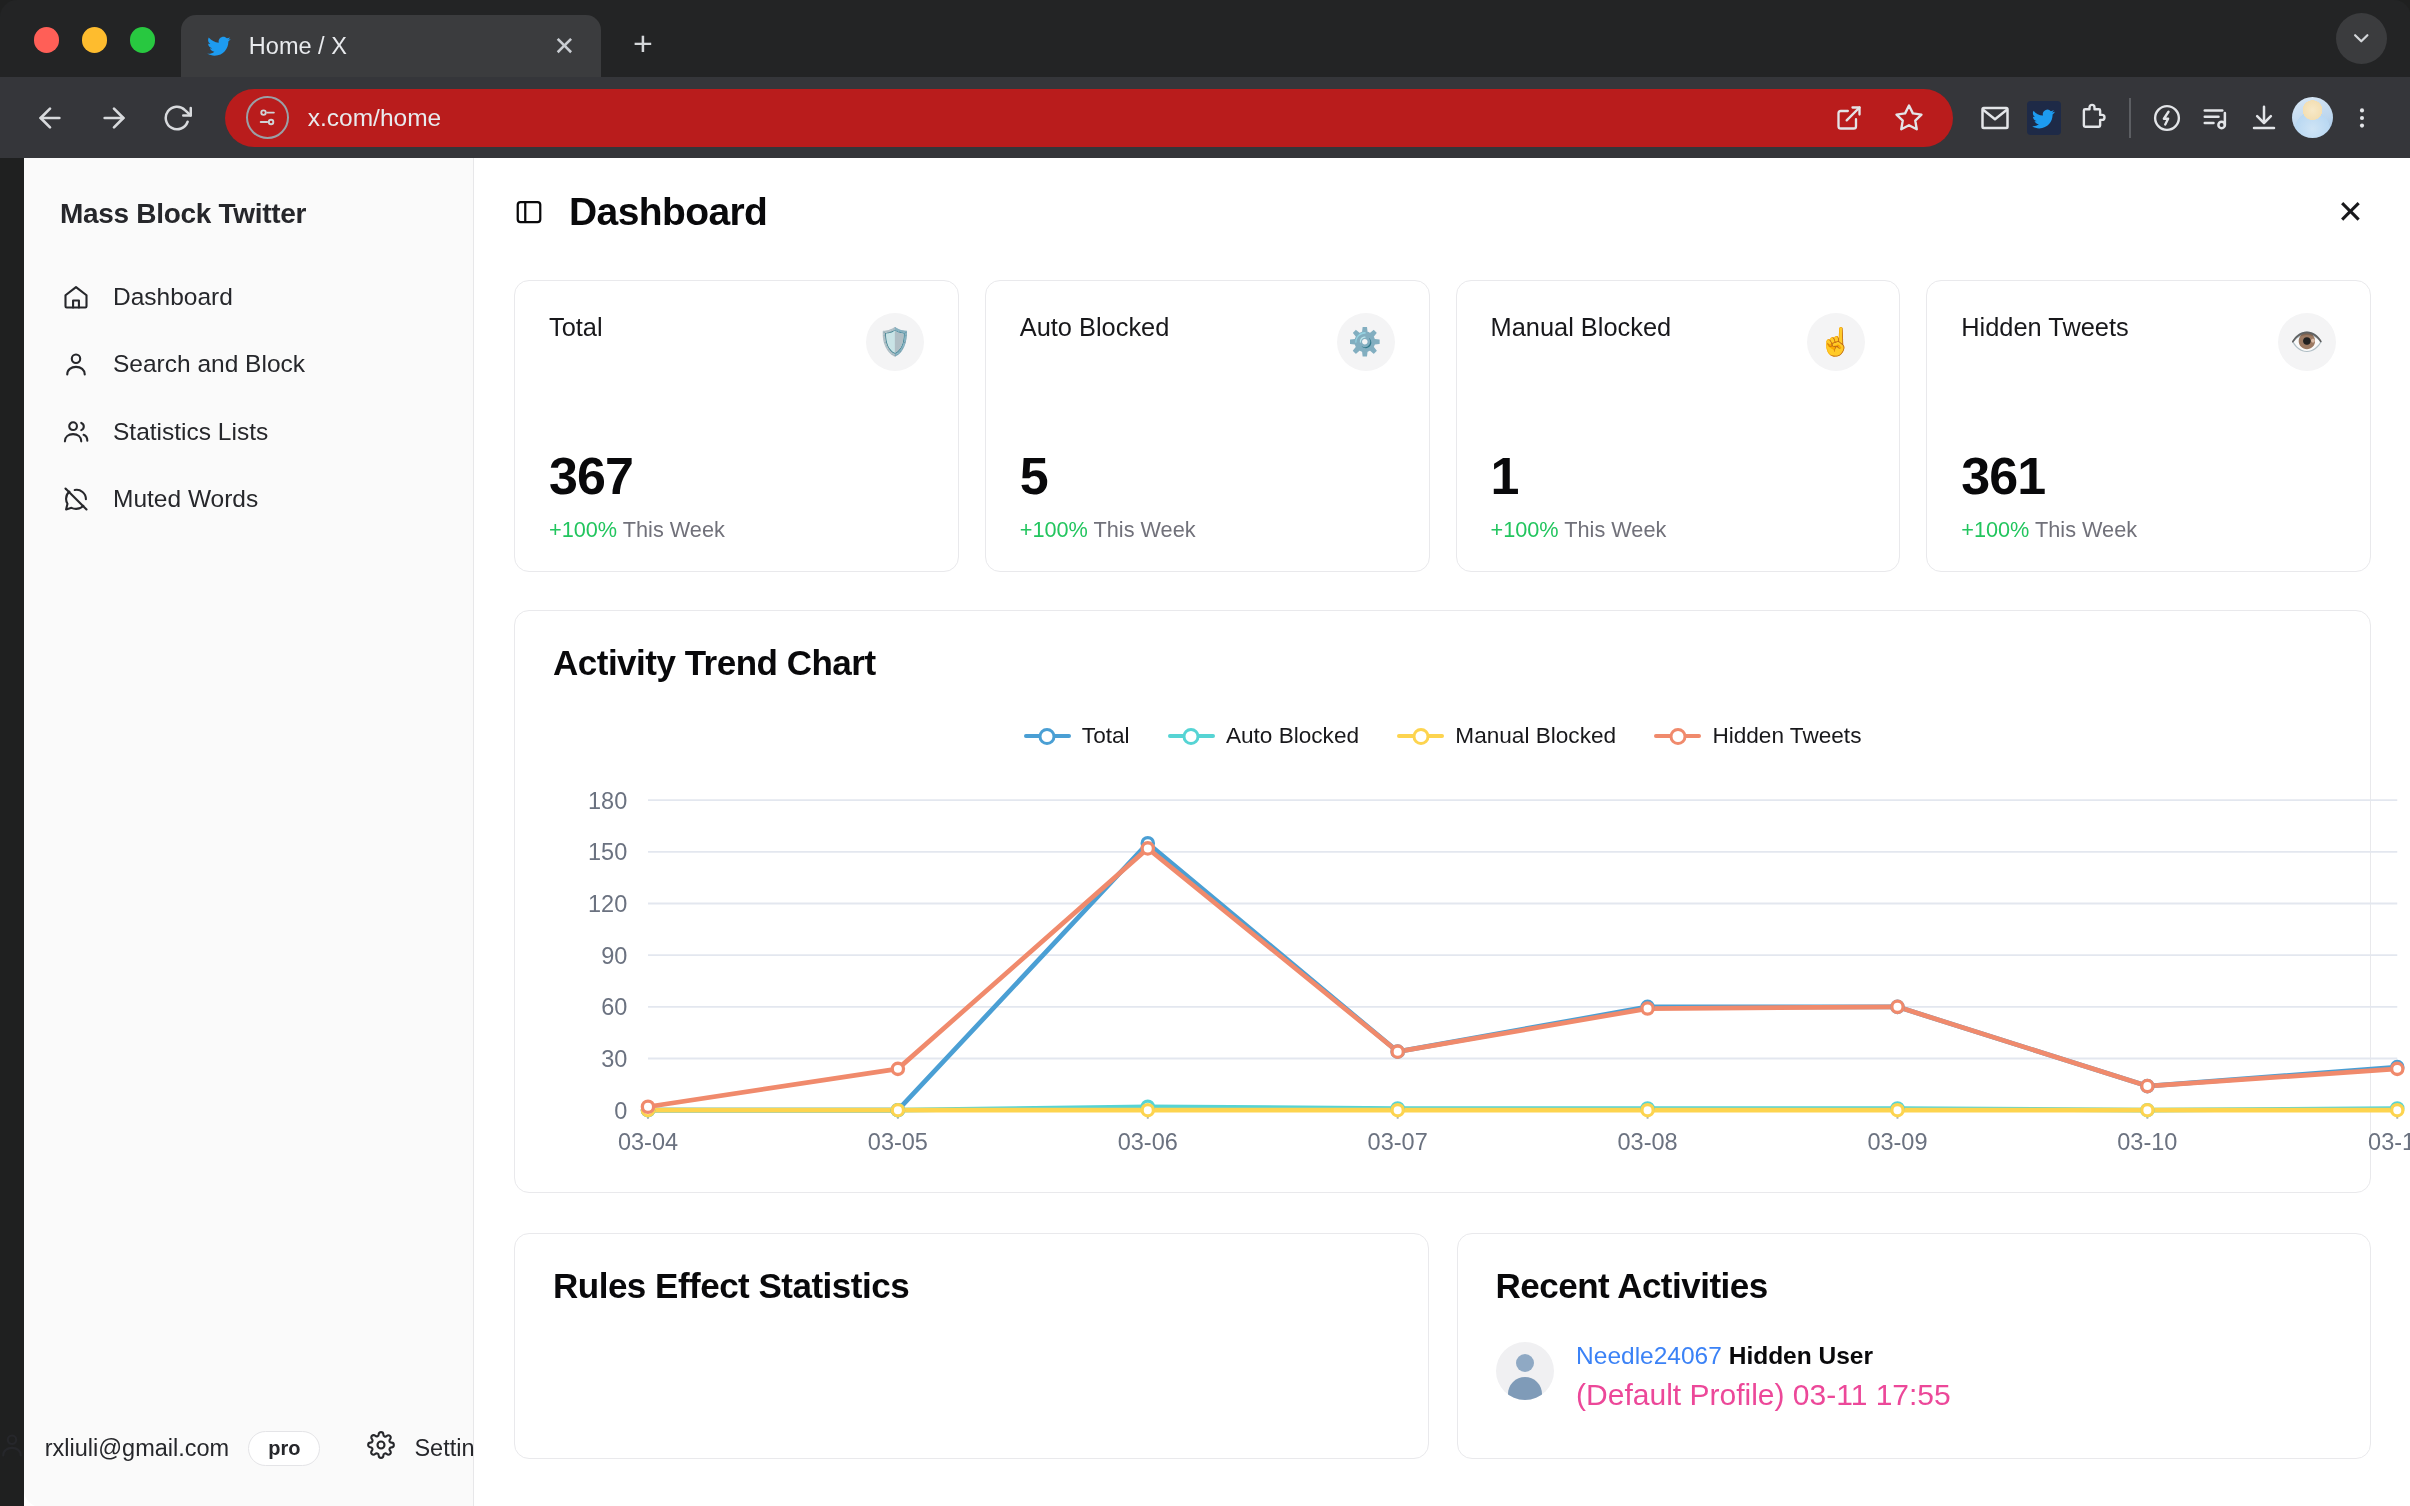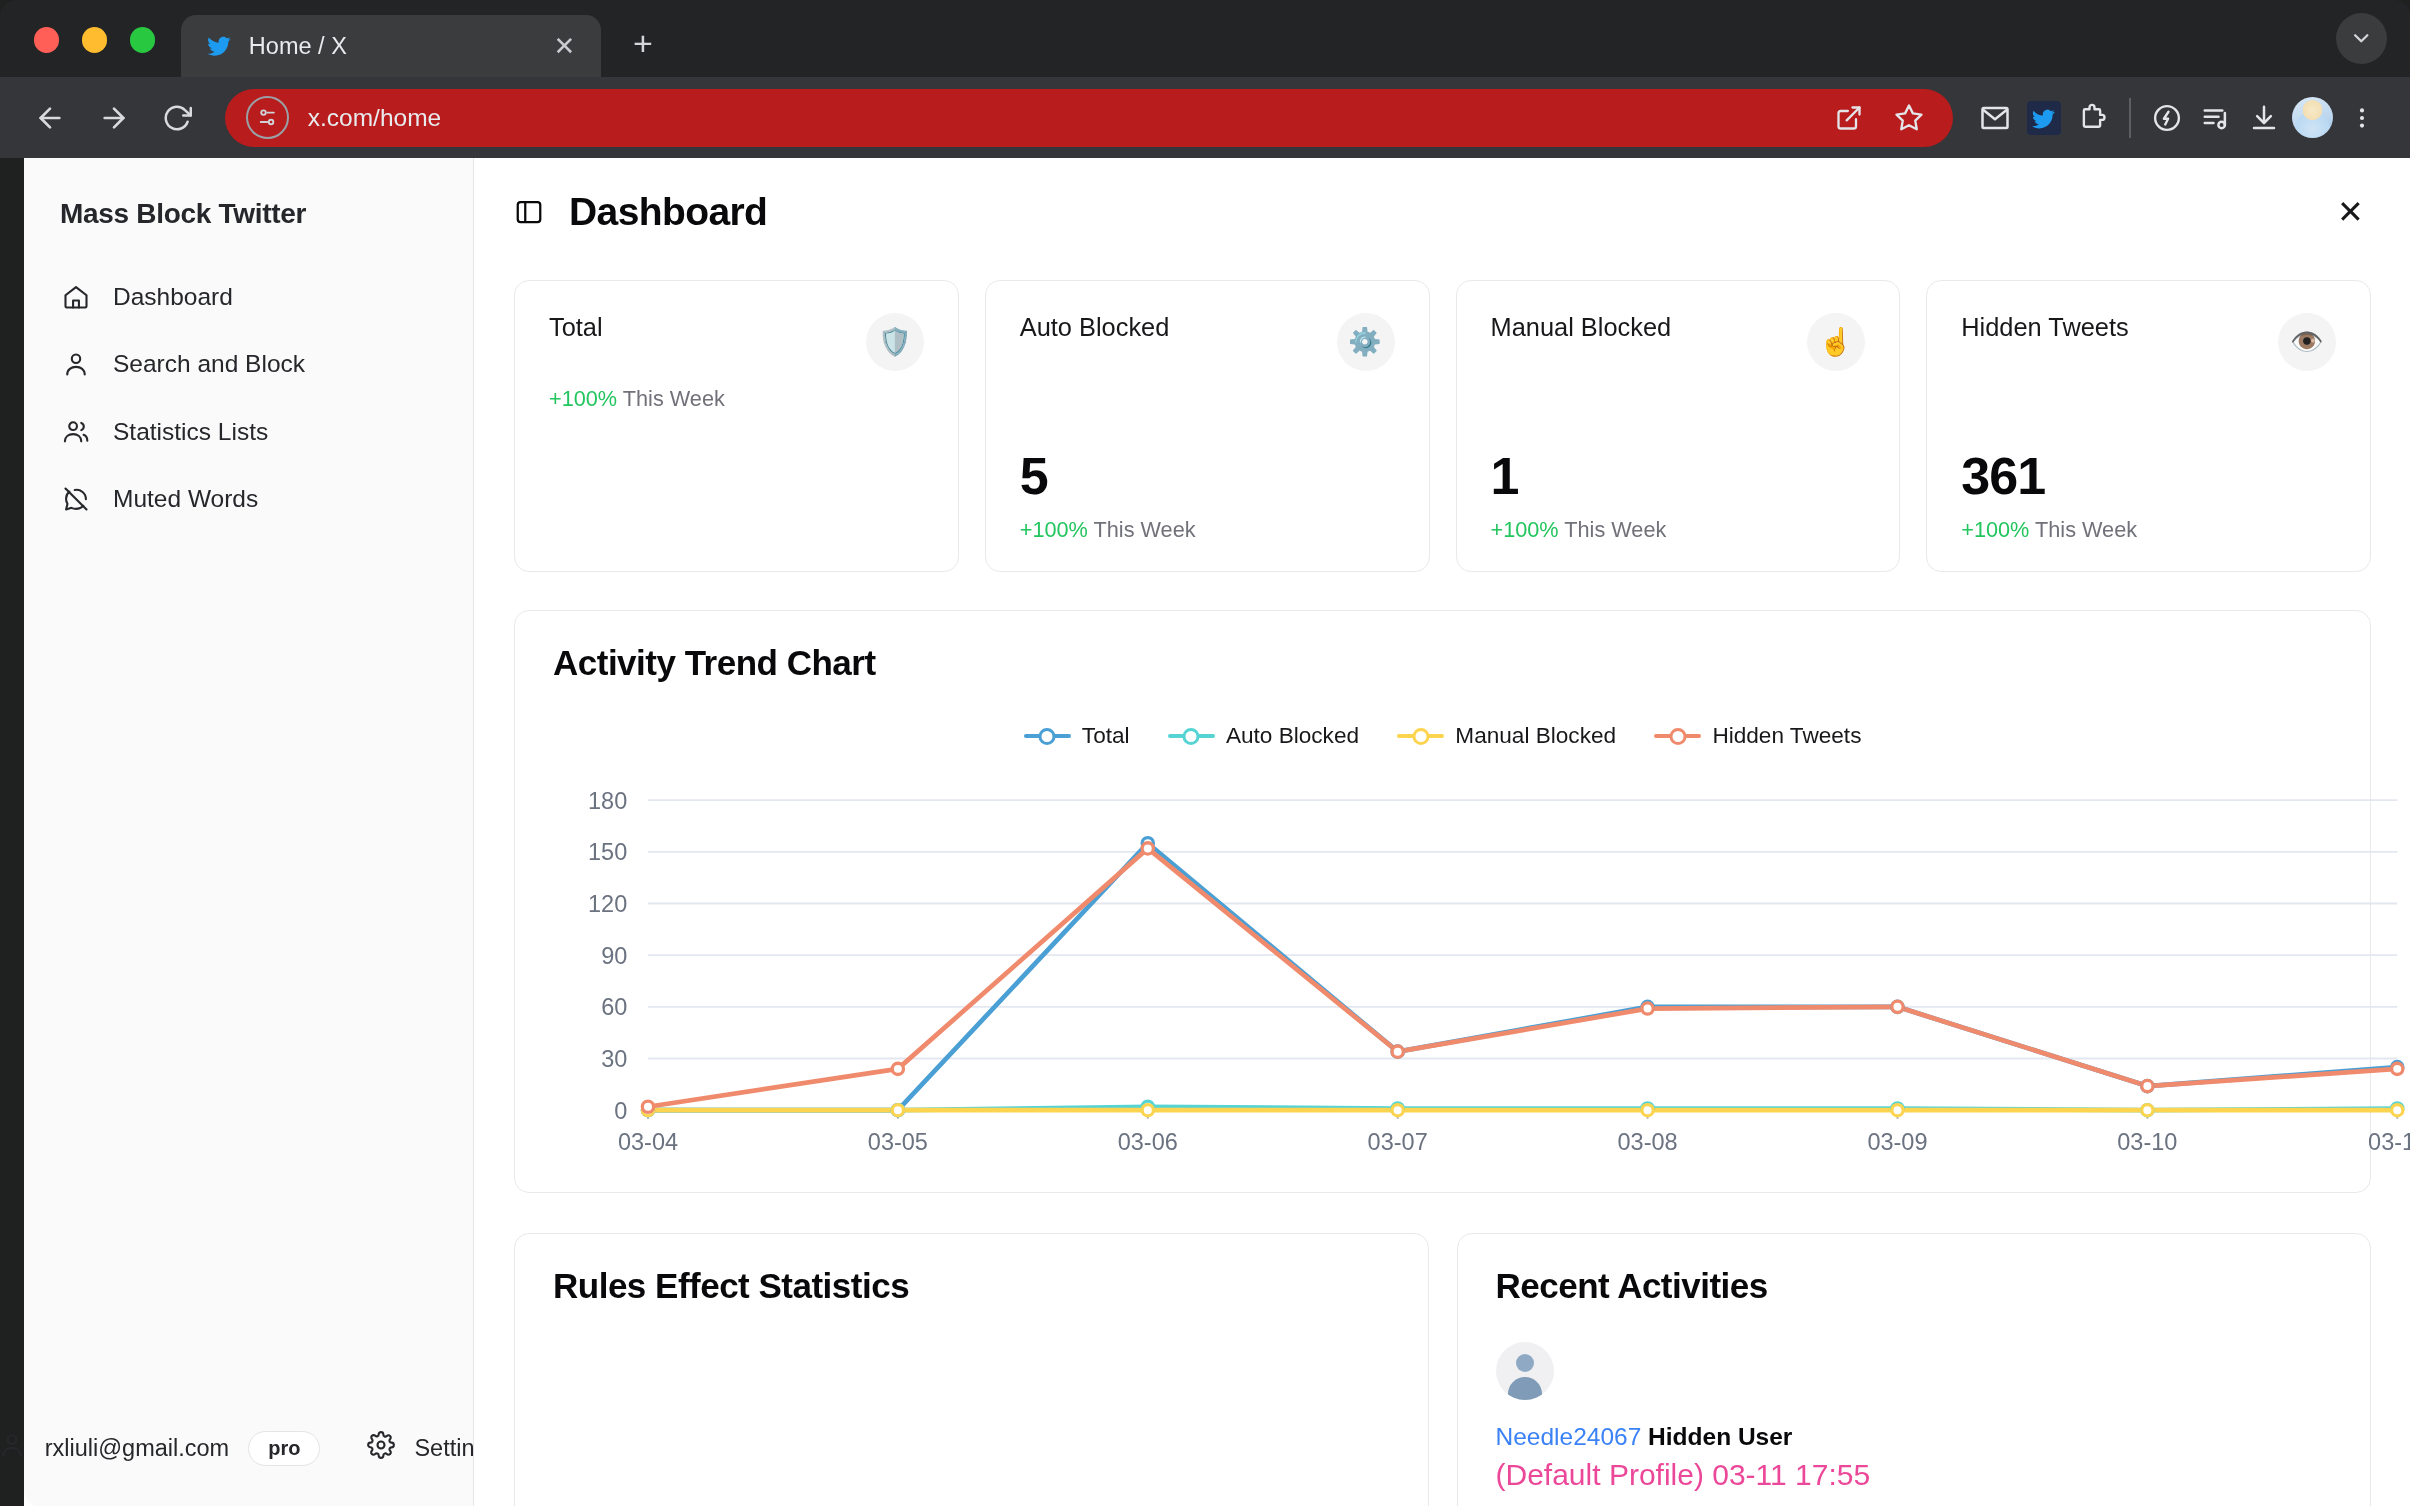--- a/index.html
+++ b/index.html
@@ -123,21 +123,21 @@
   .legend-item { display: flex; align-items: center; gap: 11.3px; font-size: 22.6px; color: #18181b; }
   .legend-mark { width: 47px; height: 21px; position: relative; display: flex; align-items: center; }
   .legend-mark .bar { position: absolute; left: 0; right: 0; height: 3.8px; border-radius: 1.9px; }
   .legend-mark .dot { position: absolute; left: 50%; transform: translateX(-50%);
                       width: 17px; height: 17px; border-radius: 50%; background: #fff; border: 3.8px solid; }
   .plot-wrap { margin-top: 17px; }
 
   .bottom-cards { display: grid; grid-template-columns: 1fr 1fr; gap: 28px; margin-top: 40px; }
   .bcard { border: 0.9px solid #e9e9ec; border-radius: 15px; background: #fff; padding: 32px 38px; min-height: 226px; }
   .bcard h3 { font-size: 35px; font-weight: 700; color: #09090b; letter-spacing: -0.5px; }
-  .activity { display: flex; align-items: flex-start; gap: 22.6px; margin-top: 36px; flex-direction: column; }
+  .activity { display: flex; align-items: flex-start; gap: 22.6px; margin-top: 36px; }
   .act-avatar {
     width: 58px; height: 58px; border-radius: 50%; background: #f0f0f2; flex: none;
     display: flex; align-items: flex-end; justify-content: center; overflow: hidden; position: relative;
   }
   .act-avatar .head { position: absolute; top: 12.2px; left: 50%; transform: translateX(-50%);
                       width: 18px; height: 18px; border-radius: 50%; background: #8fa9c4; }
   .act-avatar .body { position: absolute; bottom: 0; left: 50%; transform: translateX(-50%);
                       width: 34px; height: 22.6px; border-radius: 17px 17px 0 0; background: #7f9bb8; }
   .act-line1 { font-size: 24.5px; color: #09090b; font-weight: 700; }
   .act-line1 .handle { color: #3b82f6; font-weight: 400; }
@@ -360,20 +360,21 @@
       </div>
 
       <div class="content">
 
         <div class="stats">
           <div class="stat-card">
             <div class="stat-top">
               <span class="stat-label">Total</span>
               <span class="stat-emoji">🛡️</span>
             </div>
+            <div class="stat-value">367</div>
             <div class="stat-sub">
               <span class="up">+100%</span>
               <span>This Week</span>
             </div>
           </div>
 
           <div class="stat-card">
             <div class="stat-top">
               <span class="stat-label">Auto Blocked</span>
               <span class="stat-emoji">⚙️</span>

